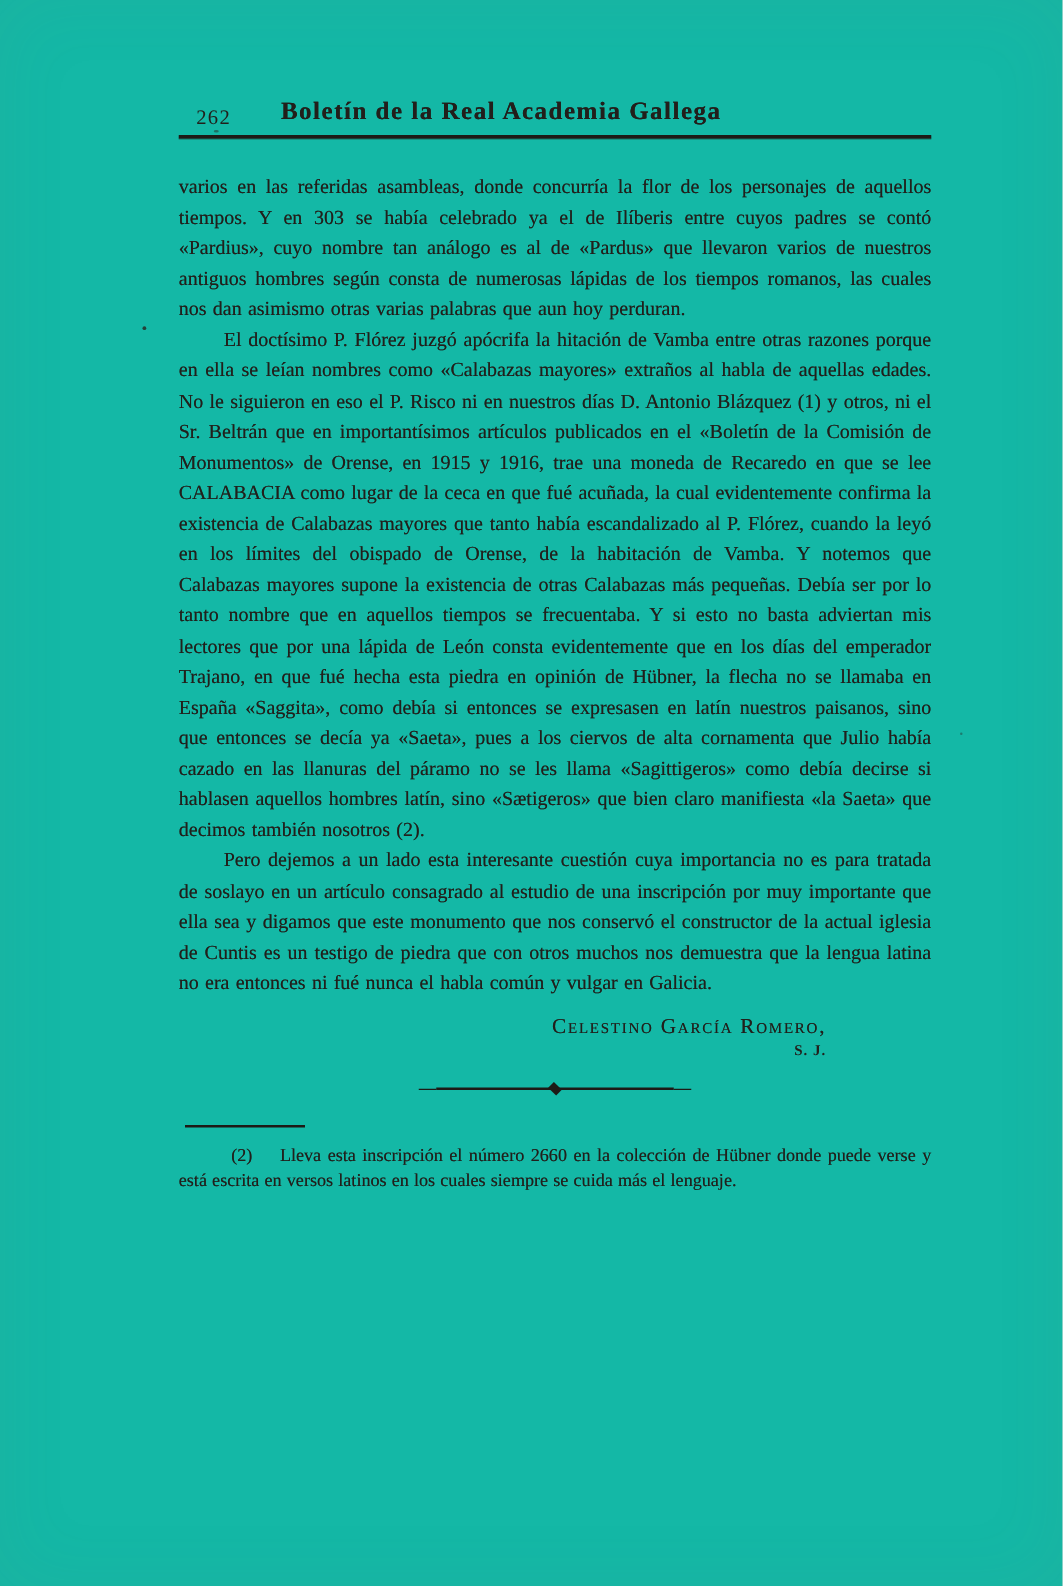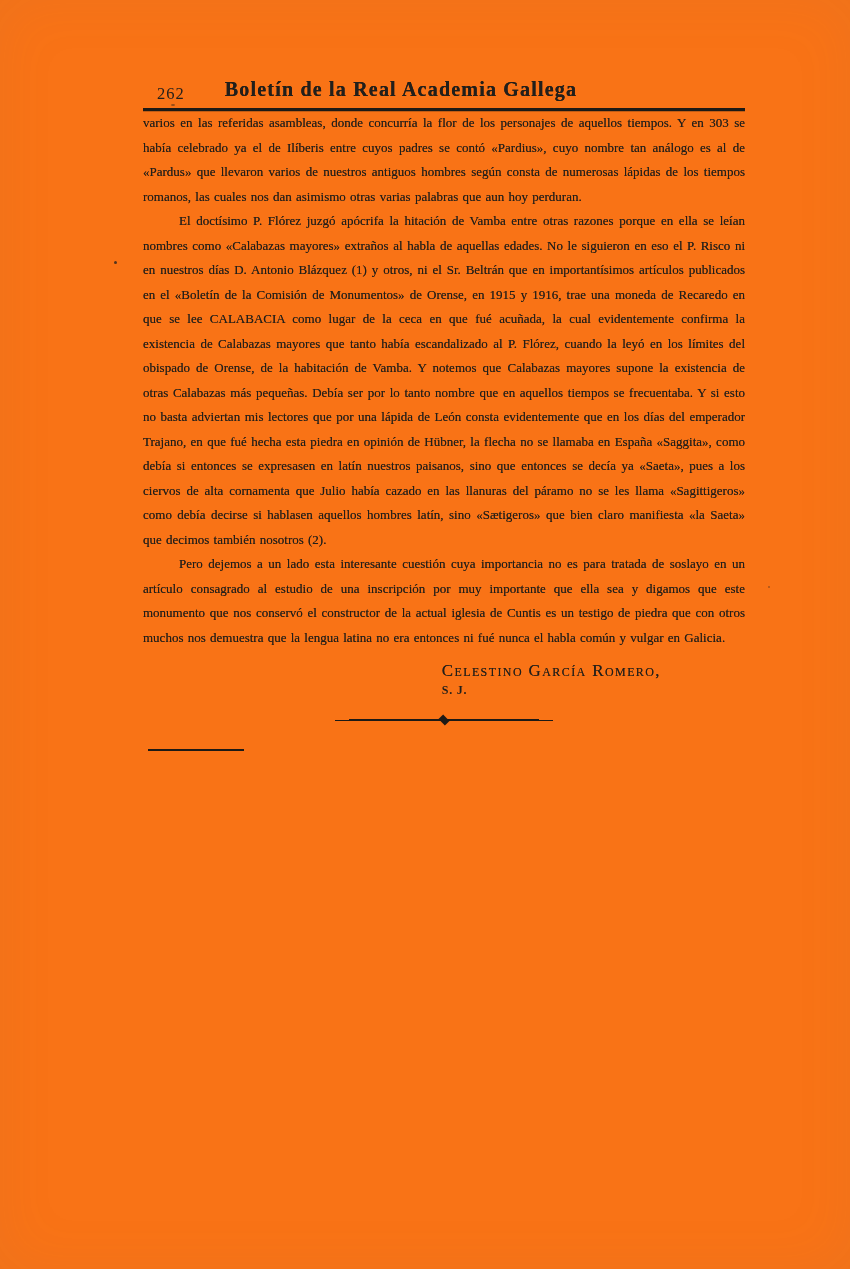--- a/index.html
+++ b/index.html
@@ -5,21 +5,21 @@
   html, body {
     margin: 0;
     padding: 0;
     background: #e8e8e6;
   }
   .page {
     position: relative;
     width: 850px;
     height: 1269px;
     margin: 0 auto;
-    background: #f97316;
+    background: #14b8a6;
     color: #221f1b;
     font-family: "Liberation Serif", "DejaVu Serif", serif;
     overflow: hidden;
     box-shadow: inset 0 0 60px rgba(120,115,105,0.08);
   }
   .content {
     position: absolute;
     left: 143px;
     top: 78px;
     width: 602px;
@@ -49,43 +49,43 @@
     text-shadow: 0 0 0.5px #221f1b;
   }
   .header-rule {
     height: 0;
     border-top: 3px solid #1d1a16;
     margin-top: 2px;
     box-shadow: 0 1px 0 rgba(30,26,20,0.25);
   }
   
   .article-body {
-    margin-top: 0;
-    font-size: 13px;
+    margin-top: 27px;
+    font-size: 16px;
     line-height: 24.5px;
     text-align: justify;
     word-spacing: 1px;
     text-shadow: 0 0 0.4px rgba(30,27,22,0.7);
   }
   .article-body p {
     margin: 0;
   }
   .article-body p.indented {
     text-indent: 36px;
     font-family: Liberation Serif, serif;
   }
   
   .signature {
     margin-top: 11px;
     text-align: right;
     padding-right: 84px;
   }
   .signature-inner {
     display: inline-block;
-    text-align: left;
+    text-align: right;
   }
   .signature-name {
     display: block;
     font-variant: small-caps;
     font-size: 17px;
     letter-spacing: 1.4px;
     text-shadow: 0 0 0.4px rgba(30,27,22,0.7);
   }
   .signature-suffix {
     display: block;
@@ -182,20 +182,23 @@
     <div class="divider">
       <span class="bar"></span>
       <span class="bar-thin-l"></span>
       <span class="bar-thin-r"></span>
       <span class="diamond"></span>
     </div>
 
     <div class="footnote-separator"></div>
 
     <div class="footnotes">
+      <p>
+        <span class="fn-marker">(2)</span><span>Lleva esta inscripción el número 2660 en la colección de Hübner donde puede verse y está escrita en versos latinos en los cuales siempre se cuida más el lenguaje.</span>
+      </p>
     </div>
 
   </div>
 
   <span class="speck speck-1"></span>
   <span class="speck speck-2"></span>
   <span class="speck speck-3"></span>
 </div>
 
 </body></html>

